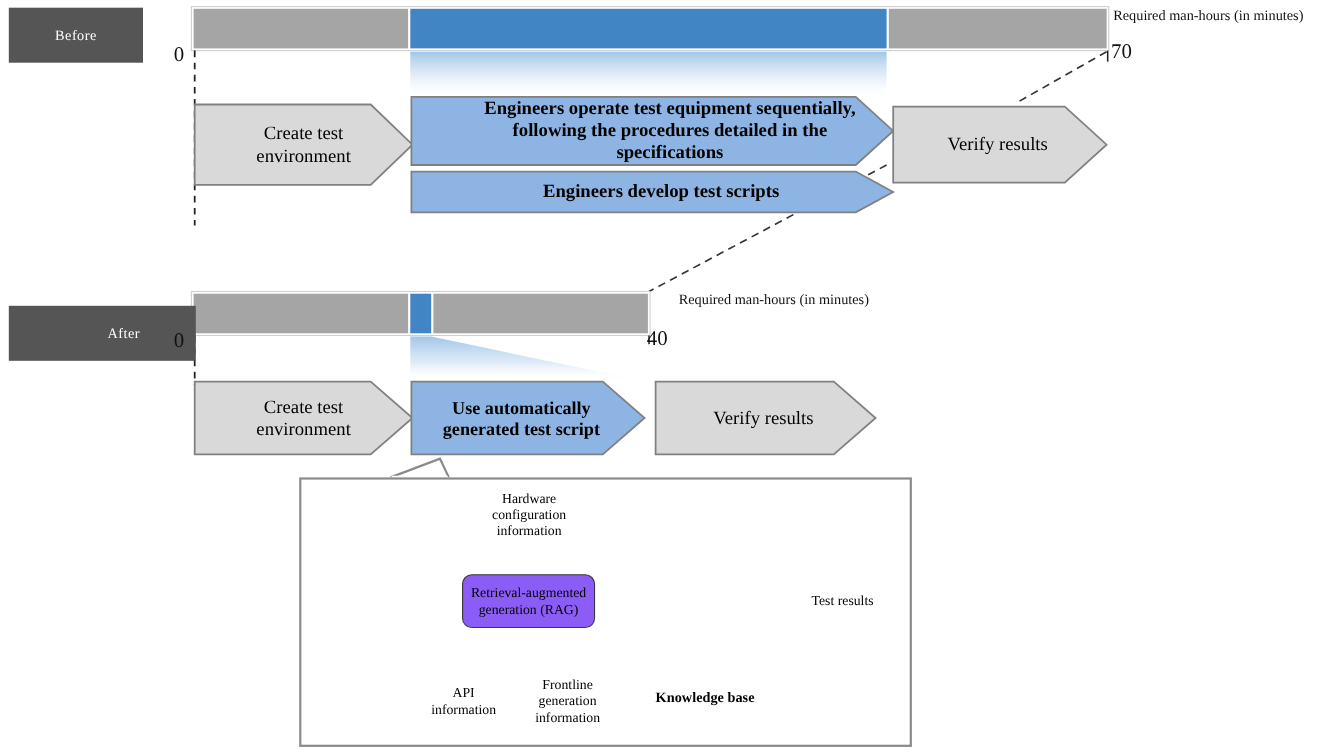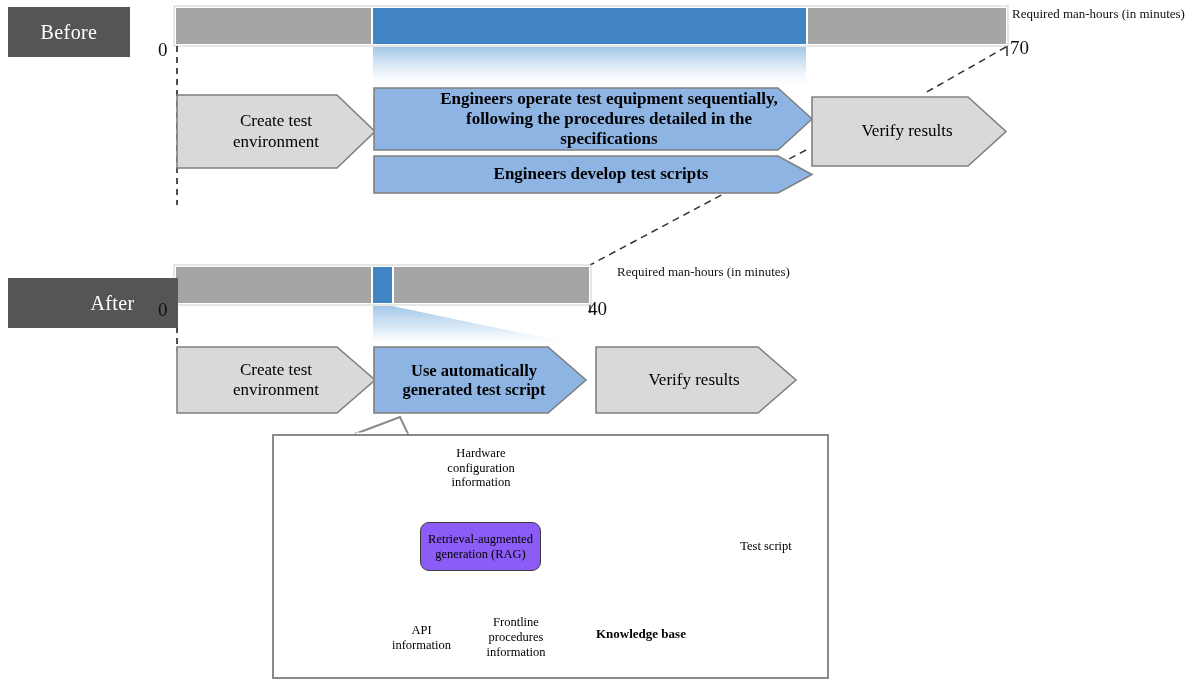--- a/index.html
+++ b/index.html
@@ -30,21 +30,21 @@
 
   
   .phase-chip {
     position: absolute;
     background: #555555;
     color: #ffffff;
     display: flex;
     align-items: center;
     justify-content: center;
     font-family: "Liberation Serif", serif;
-    font-size: 20px;
+    font-size: 13px;
     letter-spacing: 0.4px;
   }
   #chip-before { left: 8px;  top: 7px;   width: 122px; height: 50px; }
   #chip-after  { left: 8px;  top: 278px; width: 131px; height: 50px; padding-left: 39px; }
 
   
   .txt {
     position: absolute;
     font-family: "Liberation Serif", serif;
     white-space: nowrap;
@@ -325,33 +325,33 @@
 
   <div class="node rounded" style="left:420px; top:522px; width:121px; height:49px;">
     <div class="doc-txt">
       <span>Retrieval-augmented</span><br>
       <span>generation (RAG)</span>
     </div>
   </div>
 
 
   <div class="node doc" style="left:712px; top:522px; width:108px; height:49px;">
-    <div class="doc-txt">Test script</div>
+    <div class="doc-txt">Test results</div>
   </div>
 
   <div class="node kbdoc" style="left:383px; top:613px; width:77px; height:49px;">
     <div class="doc-txt">
       <span>API</span><br>
       <span>information</span>
     </div>
   </div>
 
   <div class="node kbdoc" style="left:466px; top:613px; width:100px; height:49px;">
     <div class="doc-txt">
       <span>Frontline</span><br>
-      <span>procedures</span><br>
+      <span>generation</span><br>
       <span>information</span>
     </div>
   </div>
 
   <div class="txt kb-label" style="left:596px; top:626px;">Knowledge base</div>
 
 </div>
 
 </body></html>

